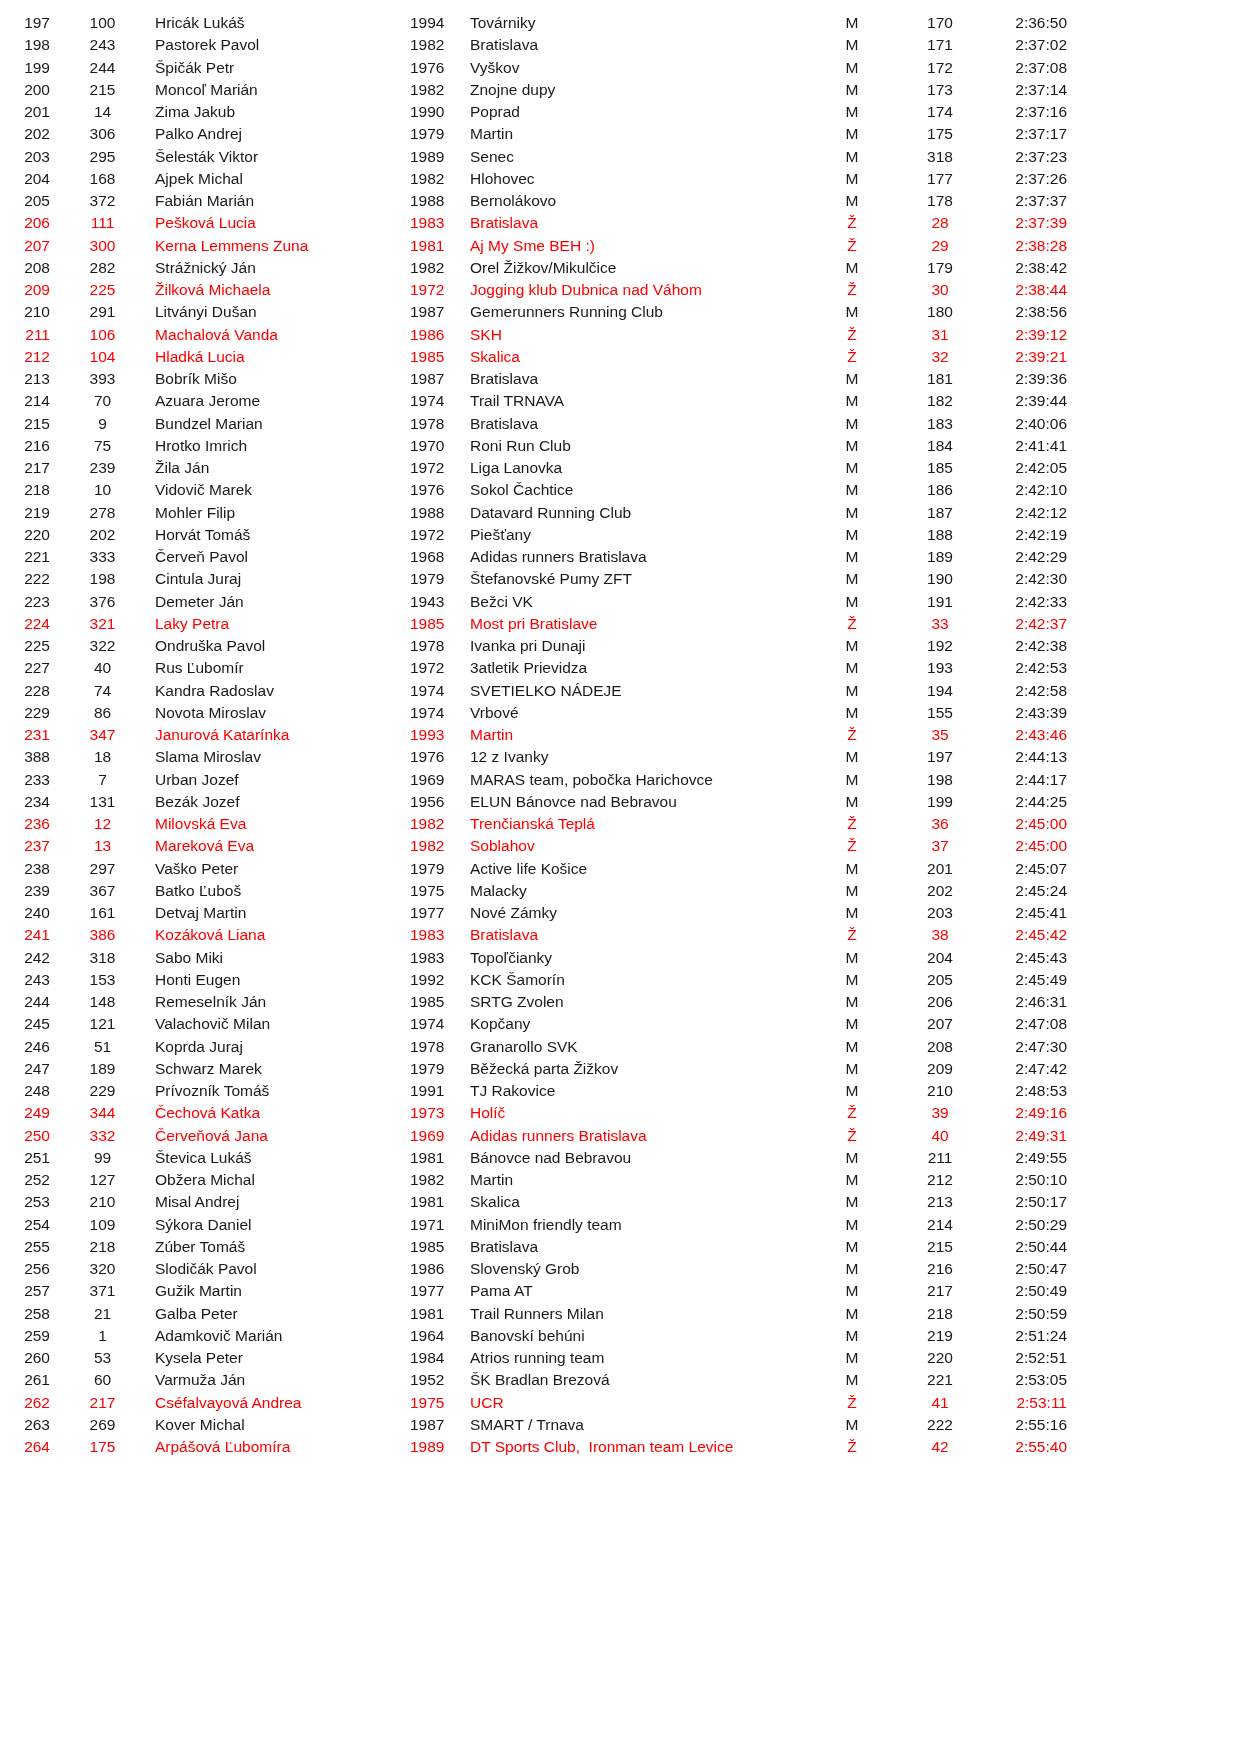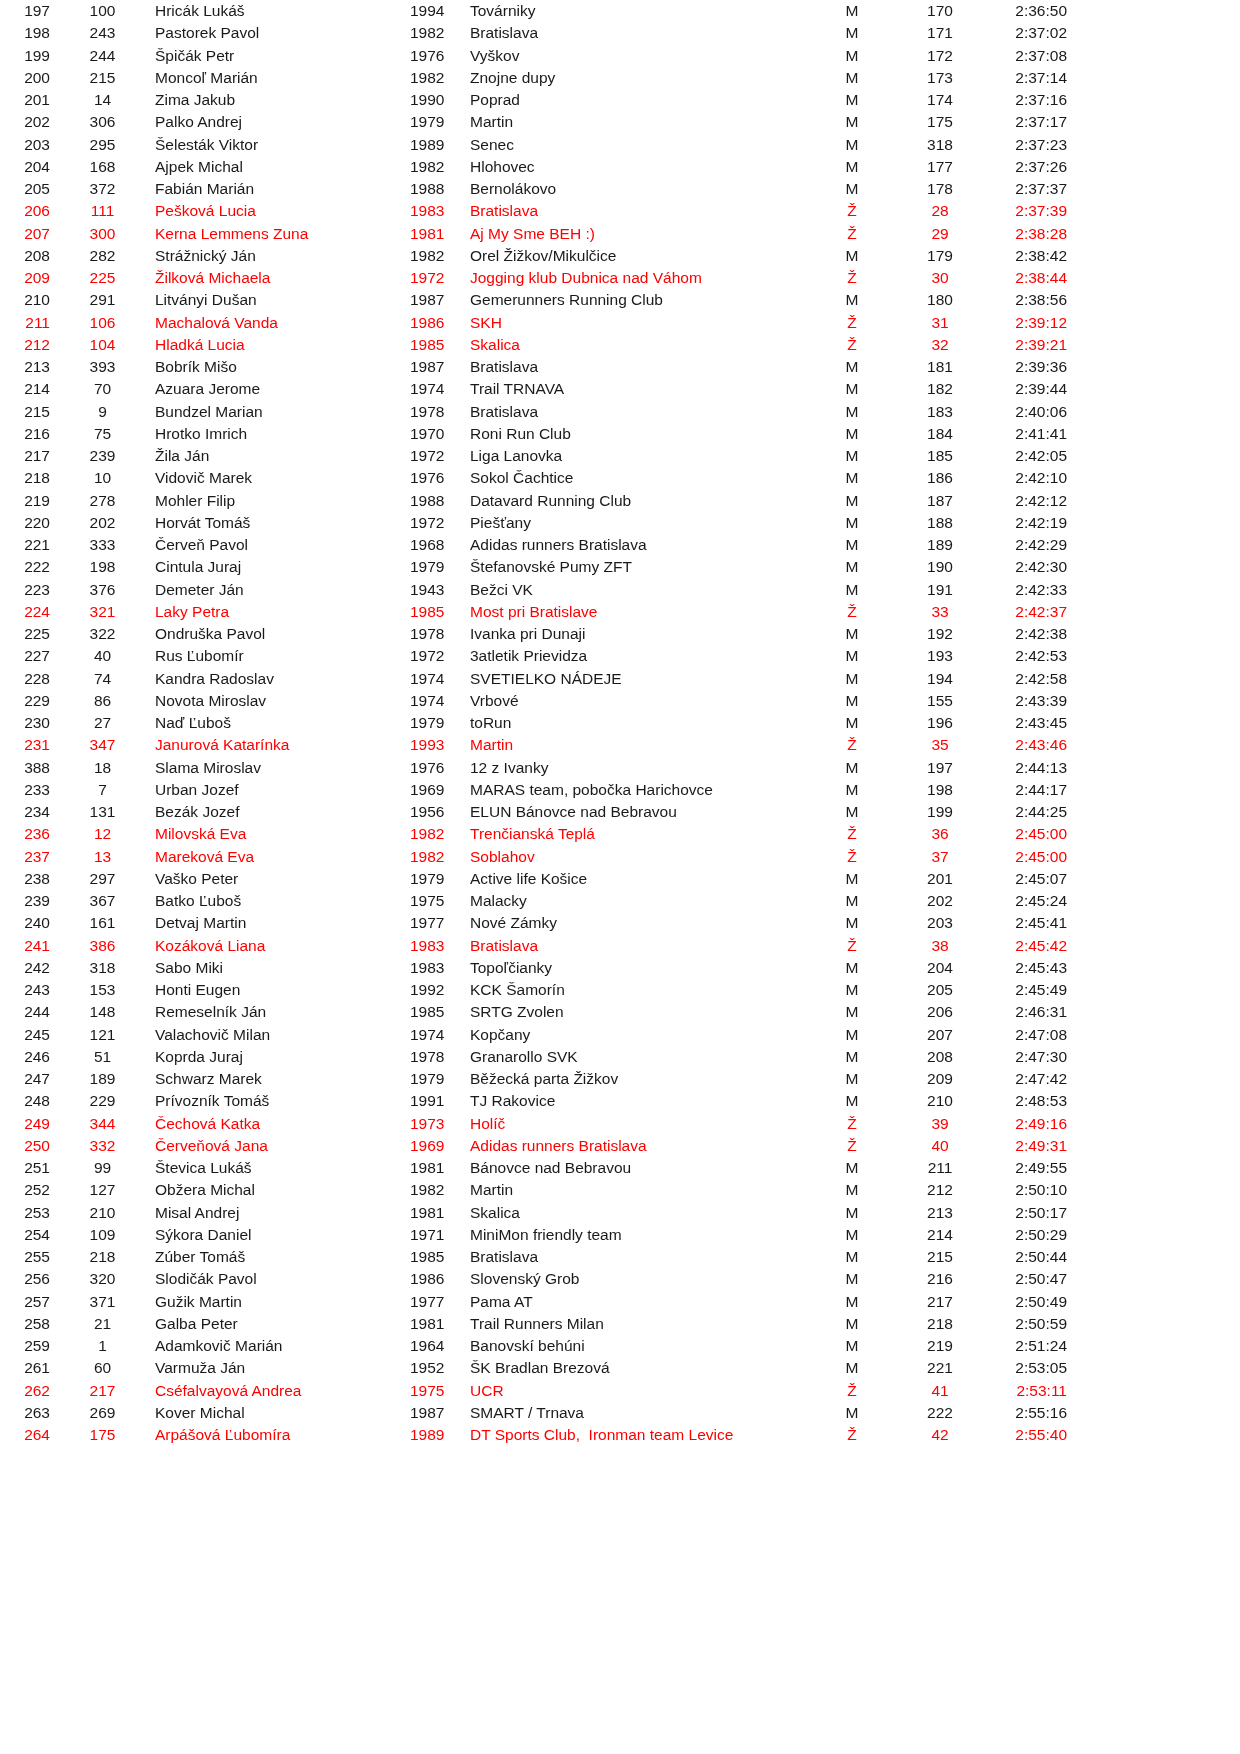--- a/index.html
+++ b/index.html
@@ -8,20 +8,21 @@
     background: #ffffff;
   }
   body {
     width: 1240px;
     height: 1754px;
     font-family: "Liberation Sans", sans-serif;
     color: var(--male, #1a1a1a);
     overflow: hidden;
   }
   .page {
+    margin-top: 12px;
   }
   table.results {
     border-collapse: collapse;
     table-layout: fixed;
     width: 1067px;
   }
   table.results td {
     padding: 0;
     height: 22.25px;
     font-size: 15.5px;
@@ -393,30 +394,20 @@
     <td class="c-pos">229</td>
     <td class="c-bib">86</td>
     <td class="c-name">Novota Miroslav</td>
     <td class="c-year">1974</td>
     <td class="c-club">Vrbové</td>
     <td class="c-sex">M</td>
     <td class="c-cat">155</td>
     <td class="c-time">2:43:39</td>
   </tr>
 
-  <tr class="male">
-    <td class="c-pos">230</td>
-    <td class="c-bib">27</td>
-    <td class="c-name">Naď Ľuboš</td>
-    <td class="c-year">1979</td>
-    <td class="c-club">toRun</td>
-    <td class="c-sex">M</td>
-    <td class="c-cat">196</td>
-    <td class="c-time">2:43:45</td>
-  </tr>
 
   <tr class="female">
     <td class="c-pos">231</td>
     <td class="c-bib">347</td>
     <td class="c-name">Janurová Katarínka</td>
     <td class="c-year">1993</td>
     <td class="c-club">Martin</td>
     <td class="c-sex">Ž</td>
     <td class="c-cat">35</td>
     <td class="c-time">2:43:46</td>
@@ -713,20 +704,30 @@
     <td class="c-pos">259</td>
     <td class="c-bib">1</td>
     <td class="c-name">Adamkovič Marián</td>
     <td class="c-year">1964</td>
     <td class="c-club">Banovskí behúni</td>
     <td class="c-sex">M</td>
     <td class="c-cat">219</td>
     <td class="c-time">2:51:24</td>
   </tr>
 
+  <tr class="male">
+    <td class="c-pos">260</td>
+    <td class="c-bib">53</td>
+    <td class="c-name">Kysela Peter</td>
+    <td class="c-year">1984</td>
+    <td class="c-club">Atrios running team</td>
+    <td class="c-sex">M</td>
+    <td class="c-cat">220</td>
+    <td class="c-time">2:52:51</td>
+  </tr>
 
   <tr class="male">
     <td class="c-pos">261</td>
     <td class="c-bib">60</td>
     <td class="c-name">Varmuža Ján</td>
     <td class="c-year">1952</td>
     <td class="c-club">ŠK Bradlan Brezová</td>
     <td class="c-sex">M</td>
     <td class="c-cat">221</td>
     <td class="c-time">2:53:05</td>

